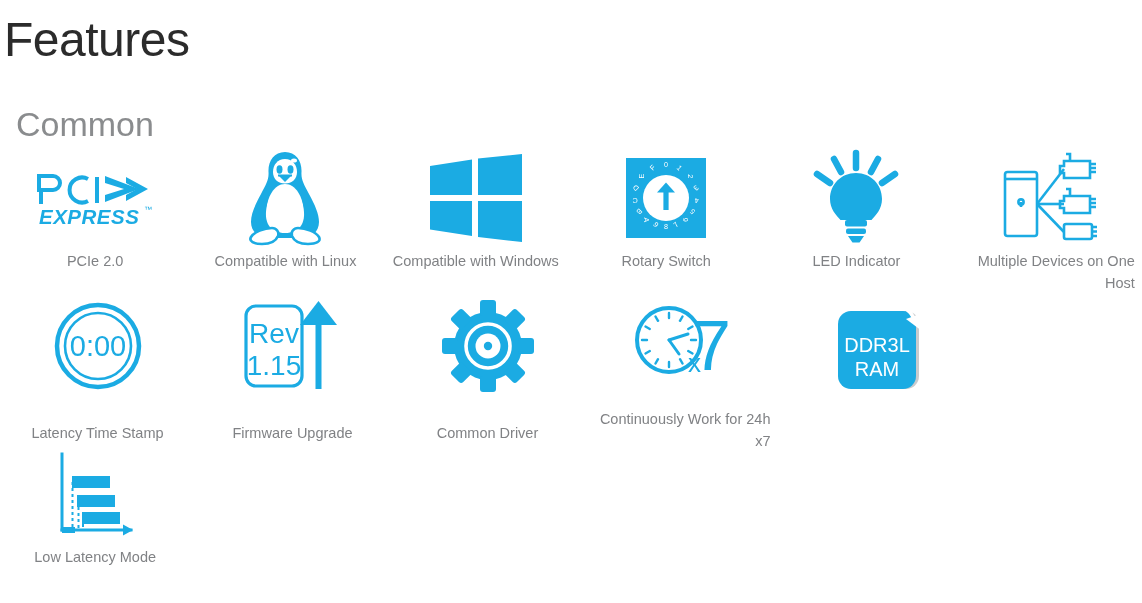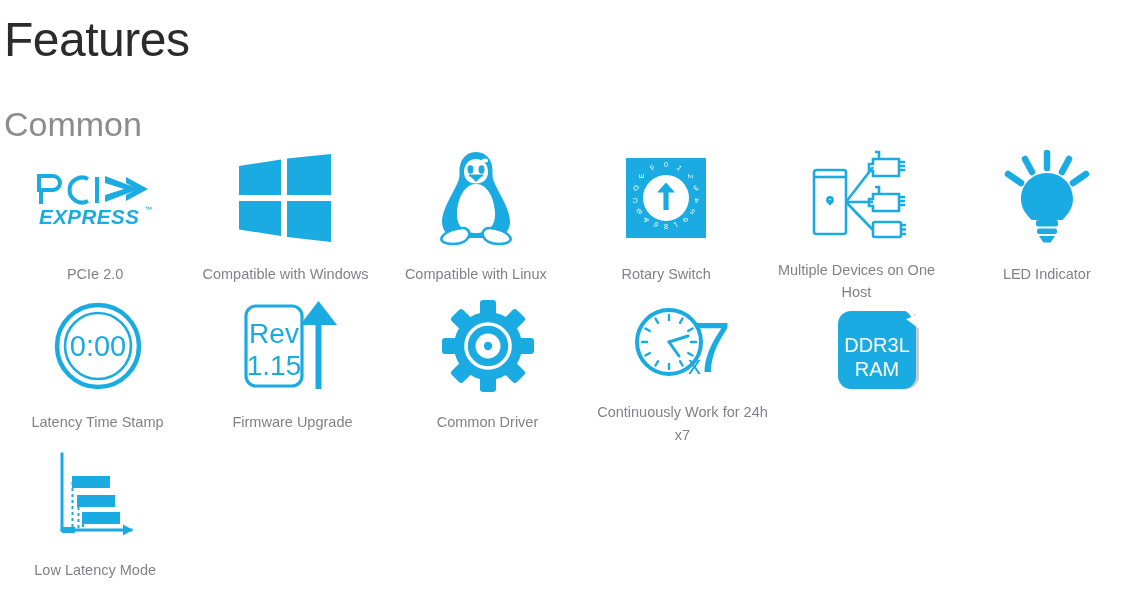--- a/index.html
+++ b/index.html
@@ -23,21 +23,21 @@
     top: 16px;
     font-size: 48px;
     font-weight: 300;
     color: #2b2b2b;
     letter-spacing: -0.5px;
     line-height: 1;
     white-space: nowrap;
   }
   .section-title {
     position: absolute;
-    left: 4px;
+    left: 16px;
     top: 107px;
     font-size: 34px;
     font-weight: 300;
     color: #8a8c8e;
     line-height: 1;
     white-space: nowrap;
   }
 
   .grid {
     position: absolute;
@@ -49,37 +49,37 @@
     display: flex;
     width: 1142px;
   }
   .cell {
     width: 195px;
     display: flex;
     flex-direction: column;
     align-items: center;
   }
   .row-1 .cell { height: 148px; }
-  .row-2 .cell { height: 148px; }
+  .row-2 .cell { height: 148px; gap: 24px; }
   .row-3 .cell { height: 148px; }
 
   .icon-box {
     height: 96px;
     width: 160px;
     display: flex;
     align-items: center;
     justify-content: center;
   }
   .icon-box svg { display: block; overflow: visible; }
 
   .cell-label {
-    margin-top: 17px;
+    margin-top: 4px;
     font-size: 14.5px;
     color: #808285;
-    text-align: center;
+    text-align: right;
     line-height: 1.55;
     max-width: 176px;
     font-weight: 400;
   }
   .spacer-cell { width: 195px; }
 </style>
 </head>
 <body>
 
 <div id="page">
@@ -106,70 +106,70 @@
             </g>
             <text x="8" y="58" font-family="'Liberation Sans',sans-serif" font-size="20.5" font-weight="bold" font-style="italic" fill="#1BABE3" letter-spacing="0.5">EXPRESS</text>
             <text x="113" y="46" font-family="'Liberation Sans',sans-serif" font-size="8" fill="#1BABE3">™</text>
           </svg>
         </div>
         <div class="cell-label">PCIe 2.0</div>
       </div>
 
       <div class="cell">
         <div class="icon-box">
+          <svg width="86" height="96" viewBox="0 0 86 96">
+            <g>
+
+              <path d="M43 2 C32 2 26 11 26.5 22 C27 30 24 34 19 44
+                       C13 55 9 64 9 72 C9 82 17 88 26 88
+                       L60 88 C69 88 77 82 77 72 C77 64 73 55 67 44
+                       C62 34 59 30 59.5 22 C60 11 54 2 43 2 Z" fill="#1BABE3"></path>
+
+              <path d="M43 34 C32 34 25 47 24 62 C23.2 74 29 83 43 83
+                       C57 83 62.8 74 62 62 C61 47 54 34 43 34 Z" fill="#ffffff"></path>
+
+              <path d="M43 9 C35.5 9 31 15 31 22 C31 29 36 33.5 43 33.5
+                       C50 33.5 55 29 55 22 C55 15 50.5 9 43 9 Z" fill="#ffffff"></path>
+
+              <ellipse cx="37.5" cy="19.5" rx="3" ry="4.2" fill="#1BABE3"></ellipse>
+              <ellipse cx="48.5" cy="19.5" rx="3" ry="4.2" fill="#1BABE3"></ellipse>
+
+              <path d="M37 26 L49 26 L43 32 Z" fill="#1BABE3"></path>
+              <path d="M36 24.5 L50 24.5 L50 26.5 L36 26.5 Z" fill="#1BABE3"></path>
+
+              <ellipse cx="52" cy="10.5" rx="3" ry="2" fill="#ffffff"></ellipse>
+
+              <path d="M24 40 C17 50 13 62 14 72 C14.6 78 18 80 20 76
+                       C22 69 24 56 27 46 Z" fill="#1BABE3"></path>
+
+              <path d="M62 40 C69 50 73 62 72 72 C71.4 78 68 80 66 76
+                       C64 69 62 56 59 46 Z" fill="#1BABE3"></path>
+
+              <path d="M30 78 C22 78 12 82 9 87 C6.5 91.5 12 94 20 94
+                       C28 94 34 91 36 86 C37.4 82 34.5 78 30 78 Z" fill="#ffffff" stroke="#1BABE3" stroke-width="2.6"></path>
+              <path d="M56 78 C64 78 74 82 77 87 C79.5 91.5 74 94 66 94
+                       C58 94 52 91 50 86 C48.6 82 51.5 78 56 78 Z" fill="#ffffff" stroke="#1BABE3" stroke-width="2.6"></path>
+            </g>
+          </svg>
+        </div>
+        <div class="cell-label">Compatible with Linux</div>
+      </div>
+
+      <div class="cell">
+        <div class="icon-box">
           <svg width="92" height="88" viewBox="0 0 92 88">
             <g fill="#1BABE3">
               <path d="M0 12 L42 5.5 L42 41 L0 41 Z"></path>
               <path d="M48 4.6 L92 0 L92 41 L48 41 Z"></path>
               <path d="M0 47 L42 47 L42 82 L0 75.5 Z"></path>
               <path d="M48 47 L92 47 L92 88 L48 83 Z"></path>
             </g>
           </svg>
         </div>
         <div class="cell-label">Compatible with Windows</div>
-      </div>
-
-      <div class="cell">
-        <div class="icon-box">
-          <svg width="86" height="96" viewBox="0 0 86 96">
-            <g>
-
-              <path d="M43 2 C32 2 26 11 26.5 22 C27 30 24 34 19 44
-                       C13 55 9 64 9 72 C9 82 17 88 26 88
-                       L60 88 C69 88 77 82 77 72 C77 64 73 55 67 44
-                       C62 34 59 30 59.5 22 C60 11 54 2 43 2 Z" fill="#1BABE3"></path>
-
-              <path d="M43 34 C32 34 25 47 24 62 C23.2 74 29 83 43 83
-                       C57 83 62.8 74 62 62 C61 47 54 34 43 34 Z" fill="#ffffff"></path>
-
-              <path d="M43 9 C35.5 9 31 15 31 22 C31 29 36 33.5 43 33.5
-                       C50 33.5 55 29 55 22 C55 15 50.5 9 43 9 Z" fill="#ffffff"></path>
-
-              <ellipse cx="37.5" cy="19.5" rx="3" ry="4.2" fill="#1BABE3"></ellipse>
-              <ellipse cx="48.5" cy="19.5" rx="3" ry="4.2" fill="#1BABE3"></ellipse>
-
-              <path d="M37 26 L49 26 L43 32 Z" fill="#1BABE3"></path>
-              <path d="M36 24.5 L50 24.5 L50 26.5 L36 26.5 Z" fill="#1BABE3"></path>
-
-              <ellipse cx="52" cy="10.5" rx="3" ry="2" fill="#ffffff"></ellipse>
-
-              <path d="M24 40 C17 50 13 62 14 72 C14.6 78 18 80 20 76
-                       C22 69 24 56 27 46 Z" fill="#1BABE3"></path>
-
-              <path d="M62 40 C69 50 73 62 72 72 C71.4 78 68 80 66 76
-                       C64 69 62 56 59 46 Z" fill="#1BABE3"></path>
-
-              <path d="M30 78 C22 78 12 82 9 87 C6.5 91.5 12 94 20 94
-                       C28 94 34 91 36 86 C37.4 82 34.5 78 30 78 Z" fill="#ffffff" stroke="#1BABE3" stroke-width="2.6"></path>
-              <path d="M56 78 C64 78 74 82 77 87 C79.5 91.5 74 94 66 94
-                       C58 94 52 91 50 86 C48.6 82 51.5 78 56 78 Z" fill="#ffffff" stroke="#1BABE3" stroke-width="2.6"></path>
-            </g>
-          </svg>
-        </div>
-        <div class="cell-label">Compatible with Linux</div>
       </div>
 
       <div class="cell">
         <div class="icon-box">
           <svg width="80" height="80" viewBox="0 0 80 80">
             <rect x="0" y="0" width="80" height="80" fill="#1BABE3"></rect>
             <circle cx="40" cy="40" r="23" fill="#ffffff"></circle>
             <g fill="#1BABE3">
               <rect x="37.4" y="30" width="5.2" height="22"></rect>
               <path d="M40 24.5 L49 34.5 L31 34.5 Z"></path>
@@ -192,66 +192,66 @@
               <text transform="rotate(315 40 40) translate(40,9.2) rotate(315)">E</text>
               <text transform="rotate(337.5 40 40) translate(40,9.2) rotate(337.5)">F</text>
             </g>
           </svg>
         </div>
         <div class="cell-label">Rotary Switch</div>
       </div>
 
       <div class="cell">
         <div class="icon-box">
-          <svg width="110" height="92" viewBox="0 0 110 92">
-            <g stroke="#1BABE3" stroke-width="2.6" fill="none">
-
-              <rect x="13" y="20" width="32" height="64" rx="2.5"></rect>
-              <line x1="13" y1="27" x2="45" y2="27"></line>
-              <circle cx="29" cy="50" r="2.6"></circle>
-              <line x1="29" y1="50" x2="29" y2="55"></line>
-
-              <line x1="45" y1="52" x2="72" y2="17"></line>
-              <line x1="45" y1="52" x2="72" y2="52"></line>
-              <line x1="45" y1="52" x2="72" y2="80"></line>
-
-              <path d="M72 9 h26 v17 h-26 v-5 h-4 v-7 h4 z"></path>
-              <path d="M74 2 h4 v7"></path>
-              <path d="M98 12 h6 M98 16 h6 M98 20 h6"></path>
-
-              <path d="M72 44 h26 v17 h-26 v-5 h-4 v-7 h4 z"></path>
-              <path d="M74 37 h4 v7"></path>
-              <path d="M98 47 h6 M98 51 h6 M98 55 h6"></path>
-
-              <rect x="72" y="72" width="28" height="15" rx="2"></rect>
-              <path d="M100 75 h5 M100 79.5 h5 M100 84 h5"></path>
-            </g>
-          </svg>
-        </div>
-        <div class="cell-label">Multiple Devices on One Host</div>
-      </div>
-
-      <div class="cell">
-        <div class="icon-box">
           <svg width="86" height="94" viewBox="0 0 86 94">
             <g stroke="#1BABE3" stroke-width="6.5" stroke-linecap="round">
               <line x1="43" y1="2" x2="43" y2="17"></line>
               <line x1="21" y1="8" x2="28" y2="21"></line>
               <line x1="65" y1="8" x2="58" y2="21"></line>
               <line x1="4" y1="23" x2="17" y2="32"></line>
               <line x1="82" y1="23" x2="69" y2="32"></line>
             </g>
             <path d="M43 22 C28 22 17 33.5 17 48 C17 58 23 64 27.5 69
                      L58.5 69 C63 64 69 58 69 48 C69 33.5 58 22 43 22 Z" fill="#1BABE3"></path>
             <rect x="32" y="69" width="22" height="6.5" rx="2" fill="#1BABE3"></rect>
             <rect x="33" y="77.5" width="20" height="5.5" rx="2" fill="#1BABE3"></rect>
             <path d="M35 85 L51 85 L46.5 91.5 L39.5 91.5 Z" fill="#1BABE3"></path>
           </svg>
         </div>
         <div class="cell-label">LED Indicator</div>
+      </div>
+
+      <div class="cell">
+        <div class="icon-box">
+          <svg width="110" height="92" viewBox="0 0 110 92">
+            <g stroke="#1BABE3" stroke-width="2.6" fill="none">
+
+              <rect x="13" y="20" width="32" height="64" rx="2.5"></rect>
+              <line x1="13" y1="27" x2="45" y2="27"></line>
+              <circle cx="29" cy="50" r="2.6"></circle>
+              <line x1="29" y1="50" x2="29" y2="55"></line>
+
+              <line x1="45" y1="52" x2="72" y2="17"></line>
+              <line x1="45" y1="52" x2="72" y2="52"></line>
+              <line x1="45" y1="52" x2="72" y2="80"></line>
+
+              <path d="M72 9 h26 v17 h-26 v-5 h-4 v-7 h4 z"></path>
+              <path d="M74 2 h4 v7"></path>
+              <path d="M98 12 h6 M98 16 h6 M98 20 h6"></path>
+
+              <path d="M72 44 h26 v17 h-26 v-5 h-4 v-7 h4 z"></path>
+              <path d="M74 37 h4 v7"></path>
+              <path d="M98 47 h6 M98 51 h6 M98 55 h6"></path>
+
+              <rect x="72" y="72" width="28" height="15" rx="2"></rect>
+              <path d="M100 75 h5 M100 79.5 h5 M100 84 h5"></path>
+            </g>
+          </svg>
+        </div>
+        <div class="cell-label">Multiple Devices on One Host</div>
       </div>
 
     </div>
 
     <div class="row row-2">
 
       <div class="cell">
         <div class="icon-box">
           <svg width="88" height="88" viewBox="0 0 88 88">
             <circle cx="44" cy="44" r="41" fill="none" stroke="#1BABE3" stroke-width="4.5"></circle>

